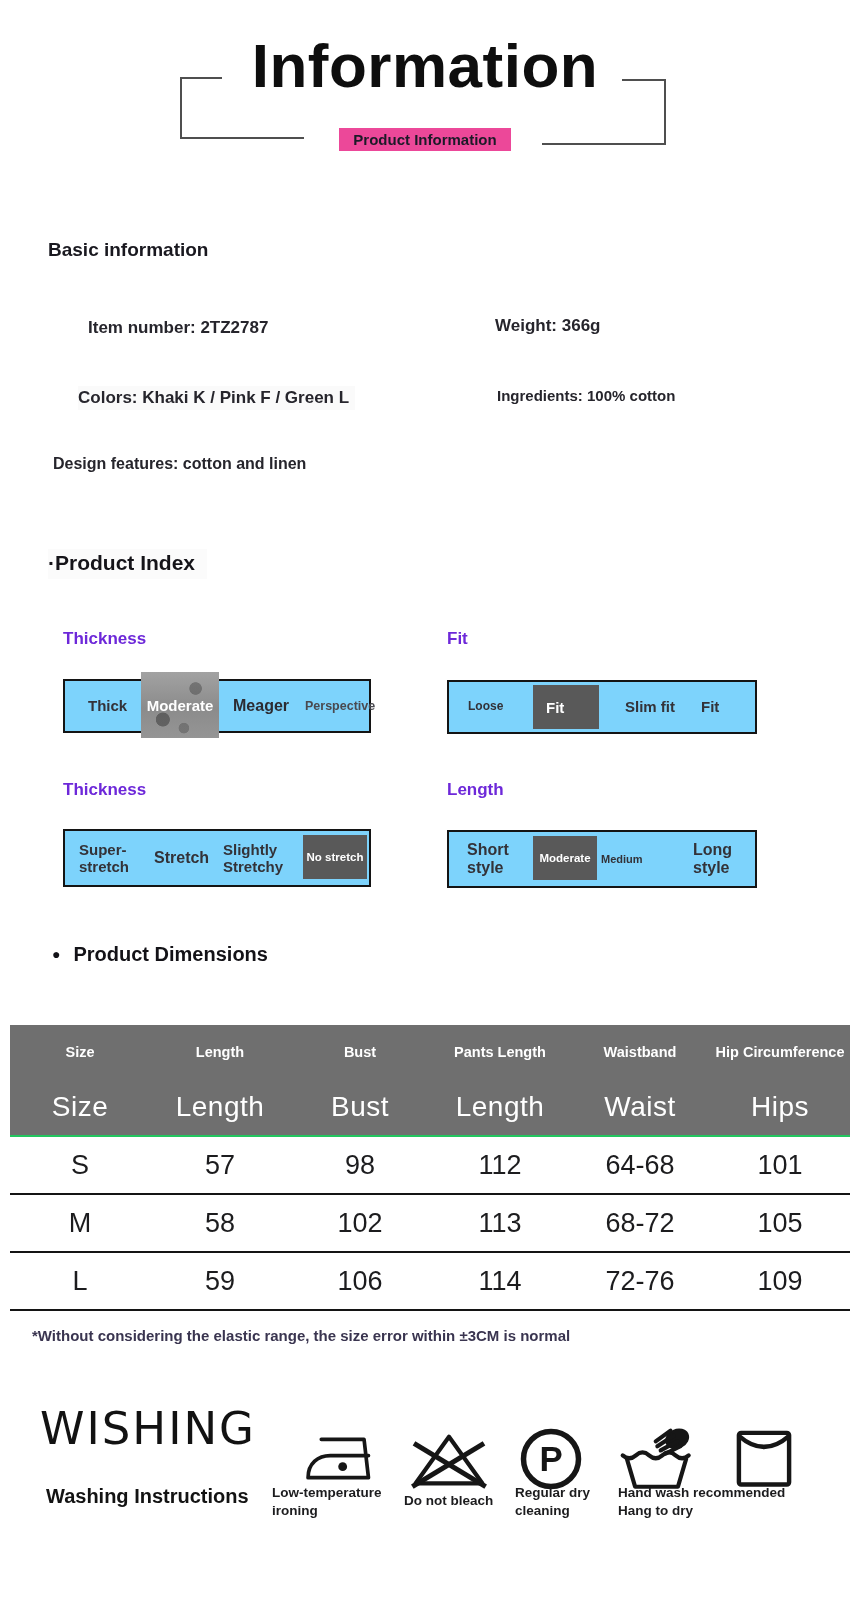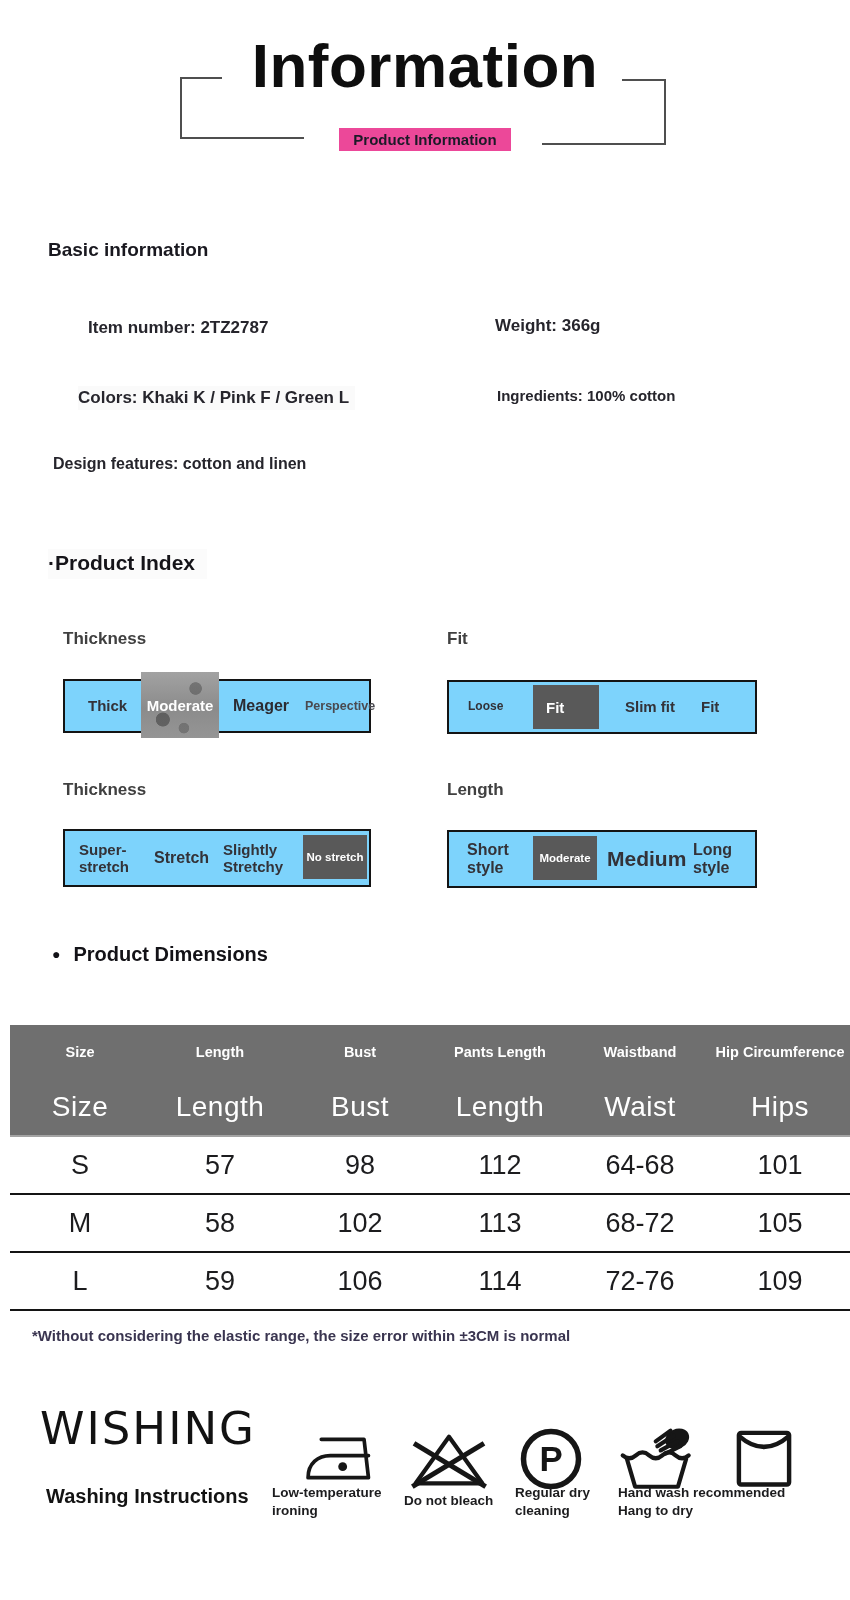--- a/index.html
+++ b/index.html
@@ -23,21 +23,21 @@
   .bi{position:absolute;font-weight:700;color:#26252c}
   .bi-item{left:88px;top:318px;font-size:17px}
   .bi-weight{left:495px;top:316px;font-size:17px}
   .bi-colors{left:78px;top:386px;font-size:17px;background:#fafafa;padding:2px 6px 2px 0}
   .bi-ingredients{left:497px;top:387px;font-size:15px}
   .bi-design{left:53px;top:455px;font-size:16px}
 
   
   .h-index{position:absolute;left:48px;top:549px;font-size:21px;font-weight:700;color:#151419;
            background:#fbfbfb;padding:2px 12px 4px 0}
-  .group-label{position:absolute;font-size:17px;font-weight:700;color:#404040}
+  .group-label{position:absolute;font-size:17px;font-weight:700;color:#6d28d9}
   .gl-thickness{left:63px;top:629px}
   .gl-fit{left:447px;top:629px}
   .gl-elasticity{left:63px;top:780px}
   .gl-length{left:447px;top:780px}
 
   .opt-box{position:absolute;border:2px solid #141414;background:#7dd3fc}
   .box-thickness{left:63px;top:679px;width:304px;height:50px}
   .box-fit{left:447px;top:680px;width:306px;height:50px}
   .box-elasticity{left:63px;top:829px;width:304px;height:54px}
   .box-length{left:447px;top:830px;width:306px;height:54px}
@@ -62,29 +62,29 @@
   .f-slim{left:176px;font-size:15px}
   .f-fit2{left:252px;font-size:15px}
 
   .e-super{left:14px;font-size:15px}
   .e-stretch{left:89px;font-size:16px}
   .e-slightly{left:158px;font-size:15px}
   .e-nostretch{left:238px;top:4px;width:64px;height:44px;font-size:11.5px}
 
   .l-short{left:18px;font-size:16px}
   .l-moderate{left:84px;top:4px;width:64px;height:44px;font-size:11.5px}
-  .l-medium{left:158px;font-size:21px}
+  .l-medium{left:152px;font-size:11px}
   .l-long{left:244px;font-size:16px}
 
   
   .h-dim{position:absolute;left:52px;top:943px;font-size:20px;font-weight:700;color:#131217}
   .h-dim .bullet{font-size:14px;vertical-align:2px;margin-right:13px}
 
   .dim-table{position:absolute;left:10px;top:1025px;width:840px}
-  .dim-head{background:#6f6f6f;height:110px;border-bottom:2px solid #a3a3a3;color:#fff}
+  .dim-head{background:#6f6f6f;height:110px;border-bottom:2px solid #22c55e;color:#fff}
   .dh1{display:grid;grid-template-columns:repeat(6,1fr);padding-top:19px;
        font-size:14.5px;font-weight:700;text-align:center}
   .dh2{display:grid;grid-template-columns:repeat(6,1fr);margin-top:31px;
        font-size:28px;font-weight:400;text-align:center;letter-spacing:0.5px}
   .dim-row{display:grid;grid-template-columns:repeat(6,1fr);height:56px;align-items:center;
            text-align:center;font-size:27px;color:#1c1c1e;border-bottom:2px solid #141414}
   .note{position:absolute;left:32px;top:1327px;font-size:15px;font-weight:700;color:#3a3550}
 
   
   .brand{position:absolute;left:40px;top:1402px;font-family:"DejaVu Sans",sans-serif;

